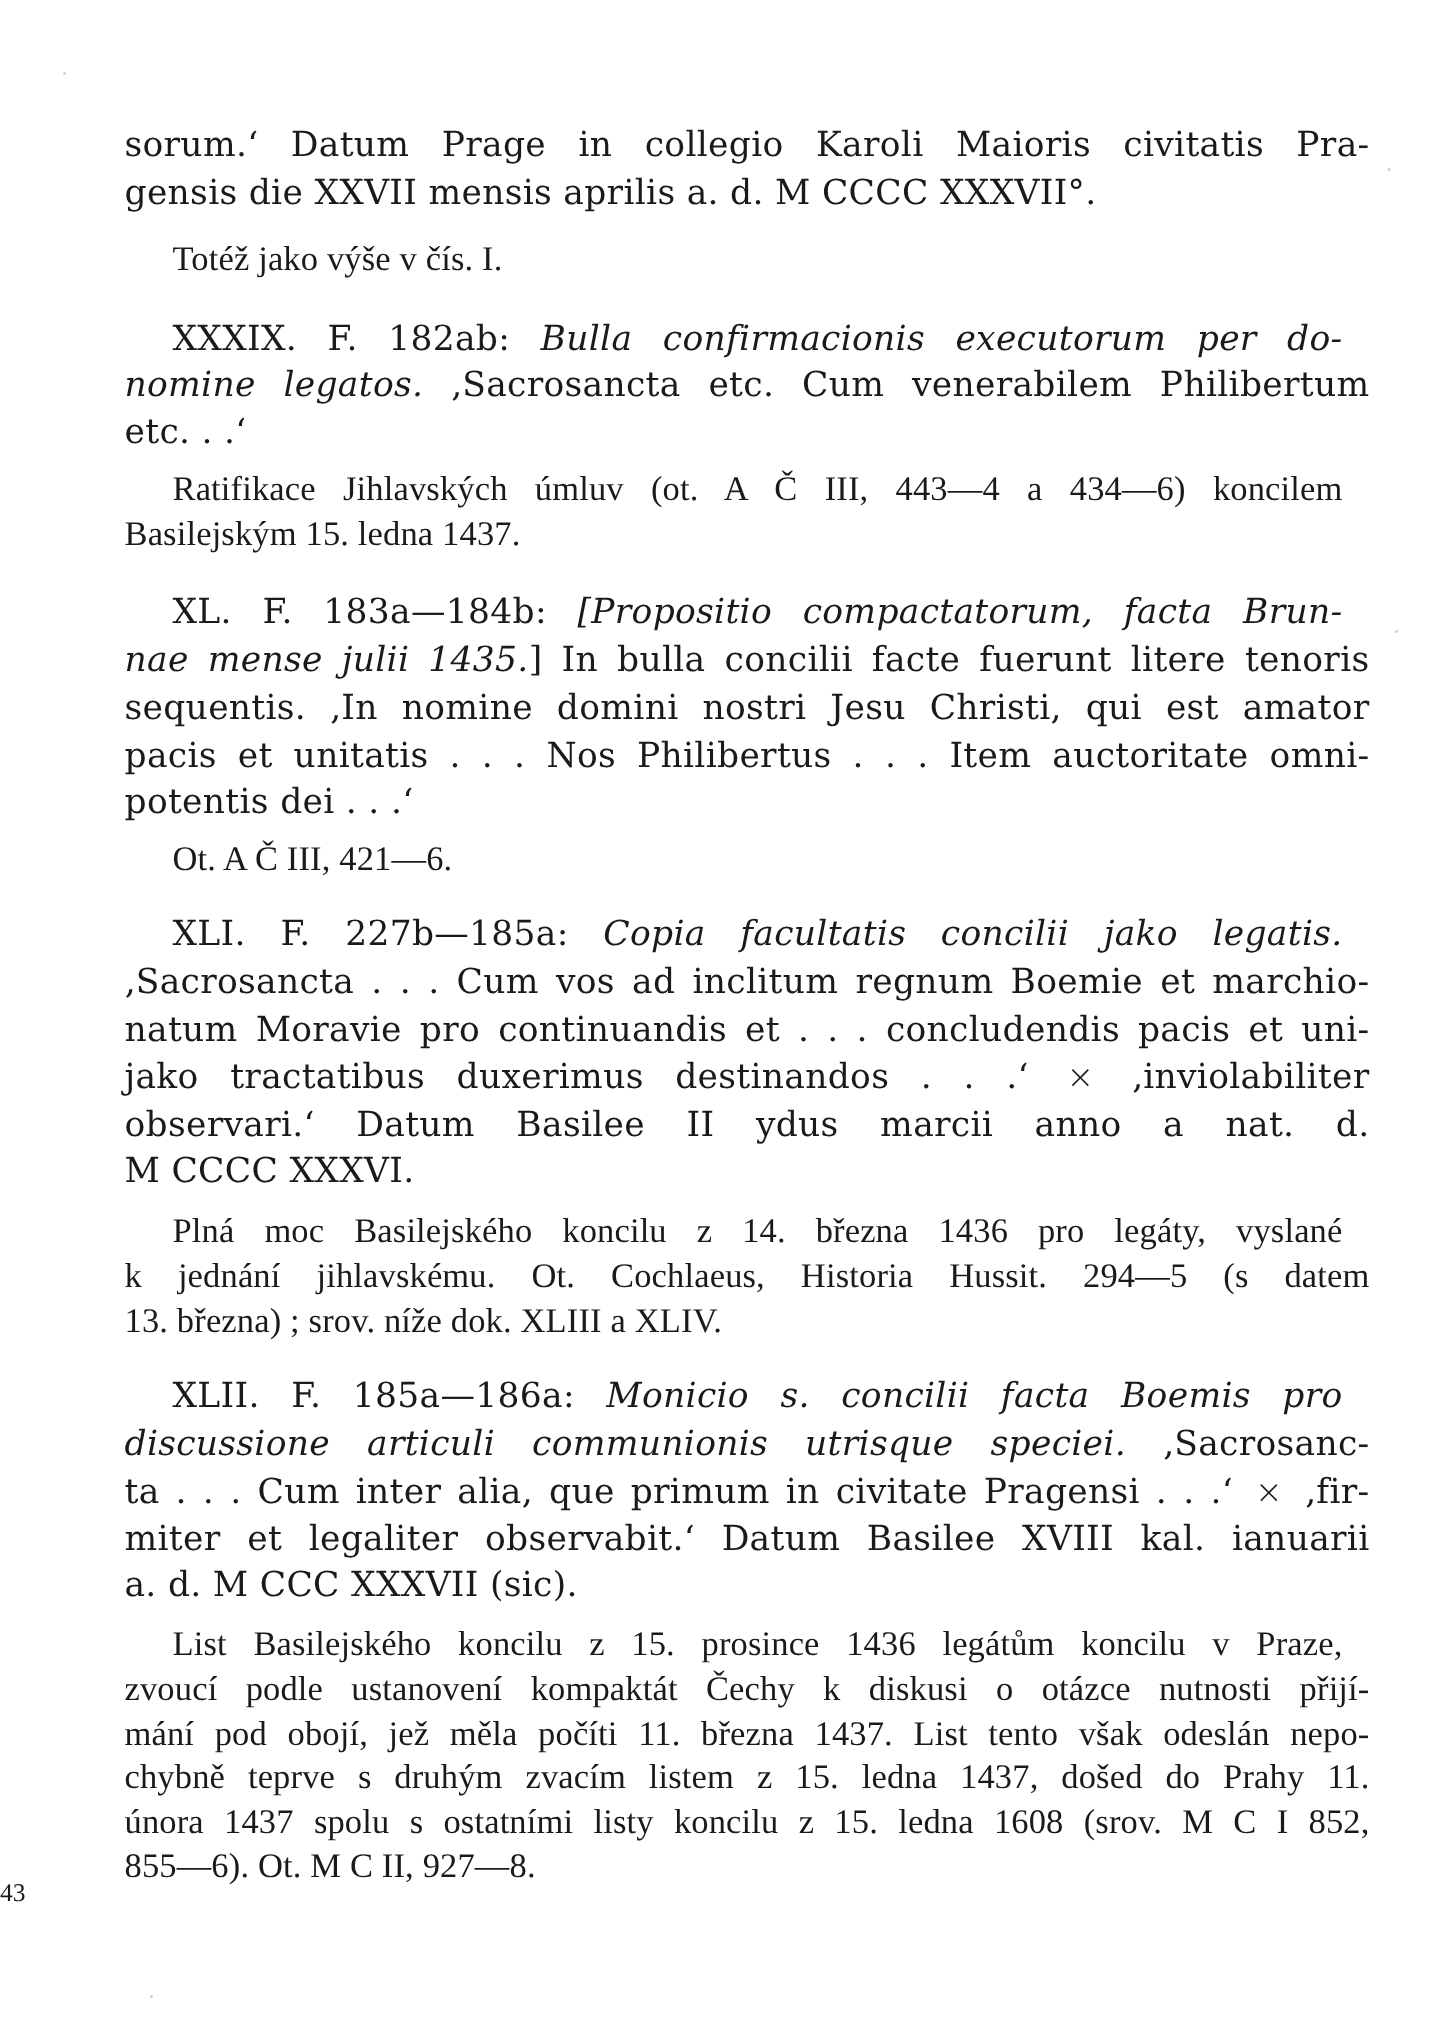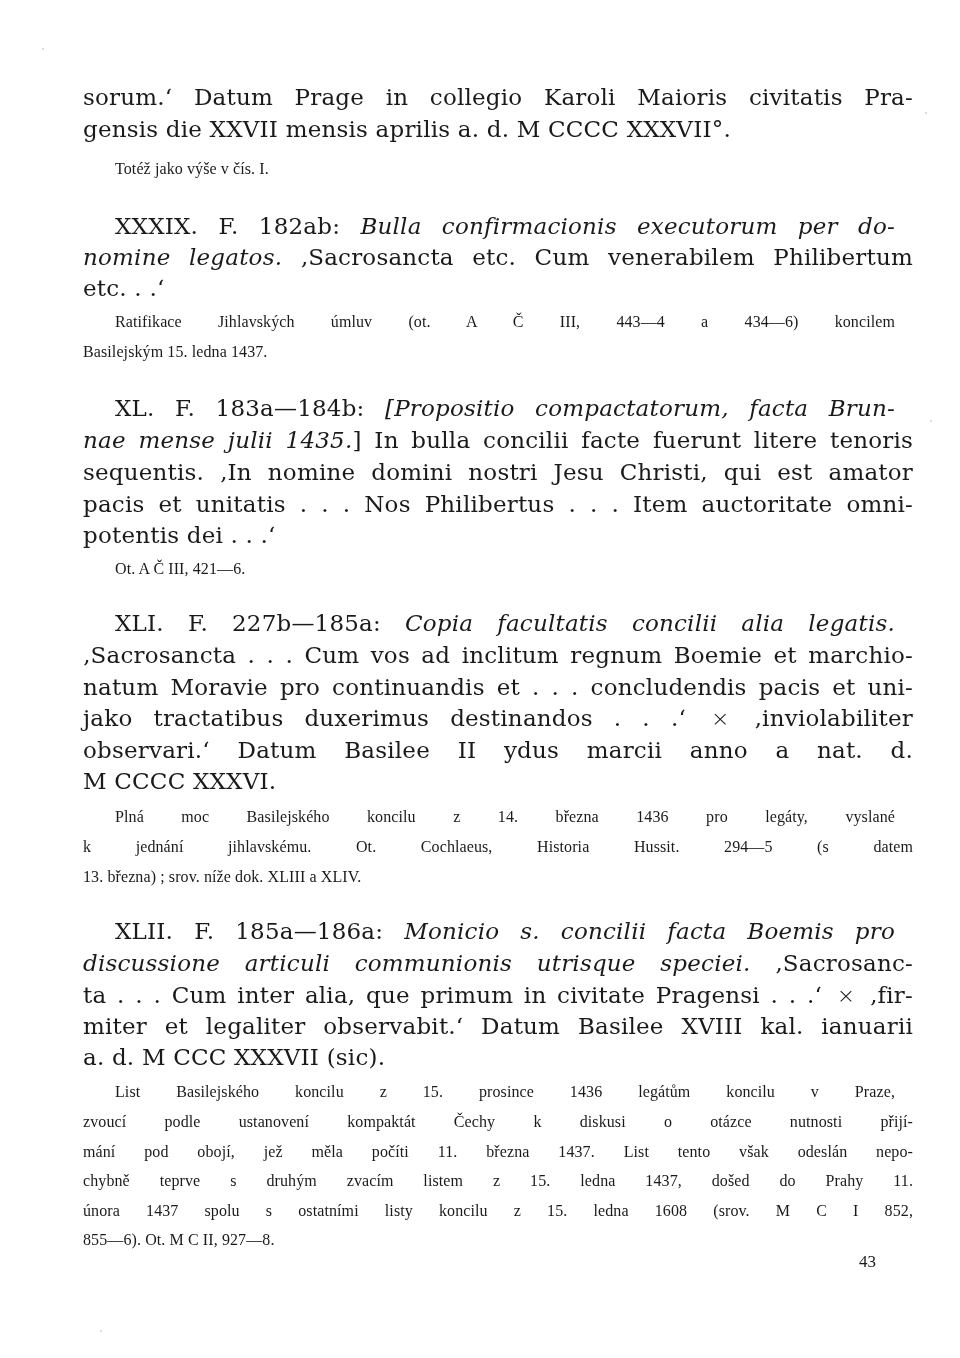--- a/index.html
+++ b/index.html
@@ -1,26 +1,26 @@
 <!DOCTYPE html>
 <html><head>
 <meta charset="utf-8">
 <style>
   html, body { margin: 0; padding: 0; background: #ffffff; }
   body { width: 960px; height: 1358px; position: relative; overflow: hidden; color: #1a1a1a; }
   .page { position: absolute; left: 65px; top: 0; width: 830px; }
   .line { position: absolute; left: 18px; white-space: nowrap; font-family: "DejaVu Serif", serif; }
   .main { font-size: 23px; letter-spacing: 0.2px; }
-  .note { font-family: "Liberation Serif", serif; font-size: 16px; letter-spacing: 0.1px; }
+  .note { font-family: "Liberation Serif", serif; font-size: 23px; letter-spacing: 0.1px; }
   .j { display: block; text-align: justify; text-align-last: justify; width: 830px; }
   .ind { left: 50px; }
   .jind { width: 780px; }
   i { }
   .x { font-family: "DejaVu Sans", sans-serif; font-weight: 300; font-size: 22px; margin: 0 4px; }
-  .pageno { position: absolute; left: 0; width: 876px; top: 1252px; text-align: right; font-family: "Liberation Serif", serif; font-size: 17px; }
+  .pageno { position: absolute; left: 0; width: 876px; top: 1252px; text-align: left; font-family: "Liberation Serif", serif; font-size: 17px; }
   .speck { position: absolute; background: #cfcfcf; width: 2px; height: 2px; border-radius: 1px; }
 </style>
 </head>
 <body>
 
 <div class="page">
 
   <div class="line main j" style="top:84px">sorum.‘ Datum Prage in collegio Karoli Maioris civitatis Pra-</div>
   <div class="line main j" style="top:116px; text-align-last:left; width:auto;">gensis die XXVII mensis aprilis a. d. M CCCC XXXVII°.</div>
   <div class="line note ind" style="top:160px">Totéž jako výše v čís. I.</div>
@@ -48,21 +48,21 @@
     <span>In bulla concilii facte fuerunt litere tenoris</span>
   </div>
   <div class="line main j" style="top:459px">sequentis. ‚In nomine domini nostri Jesu Christi, qui est amator</div>
   <div class="line main j" style="top:491px">pacis et unitatis . . . Nos Philibertus . . . Item auctoritate omni-</div>
   <div class="line main" style="top:522px">potentis dei . . .‘</div>
   <div class="line note ind" style="top:560px">Ot. A Č III, 421—6.</div>
 
   <div class="line main ind jind j" style="top:610px">
     <span>XLI.</span>
     <span>F. 227b—185a:</span>
-    <i>Copia facultatis concilii alia legatis.</i>
+    <i>Copia facultatis concilii jako legatis.</i>
   </div>
   <div class="line main j" style="top:642px">‚Sacrosancta . . . Cum vos ad inclitum regnum Boemie et marchio-</div>
   <div class="line main j" style="top:674px">natum Moravie pro continuandis et . . . concludendis pacis et uni-</div>
   <div class="line main j" style="top:705px">
     <span>jako tractatibus duxerimus destinandos . . .‘</span>
     <span class="x">×</span>
     <span>‚inviolabiliter</span>
   </div>
   <div class="line main j" style="top:737px">observari.‘ Datum Basilee II ydus marcii anno a nat. d.</div>
   <div class="line main" style="top:768px">M CCCC XXXVI.</div>

